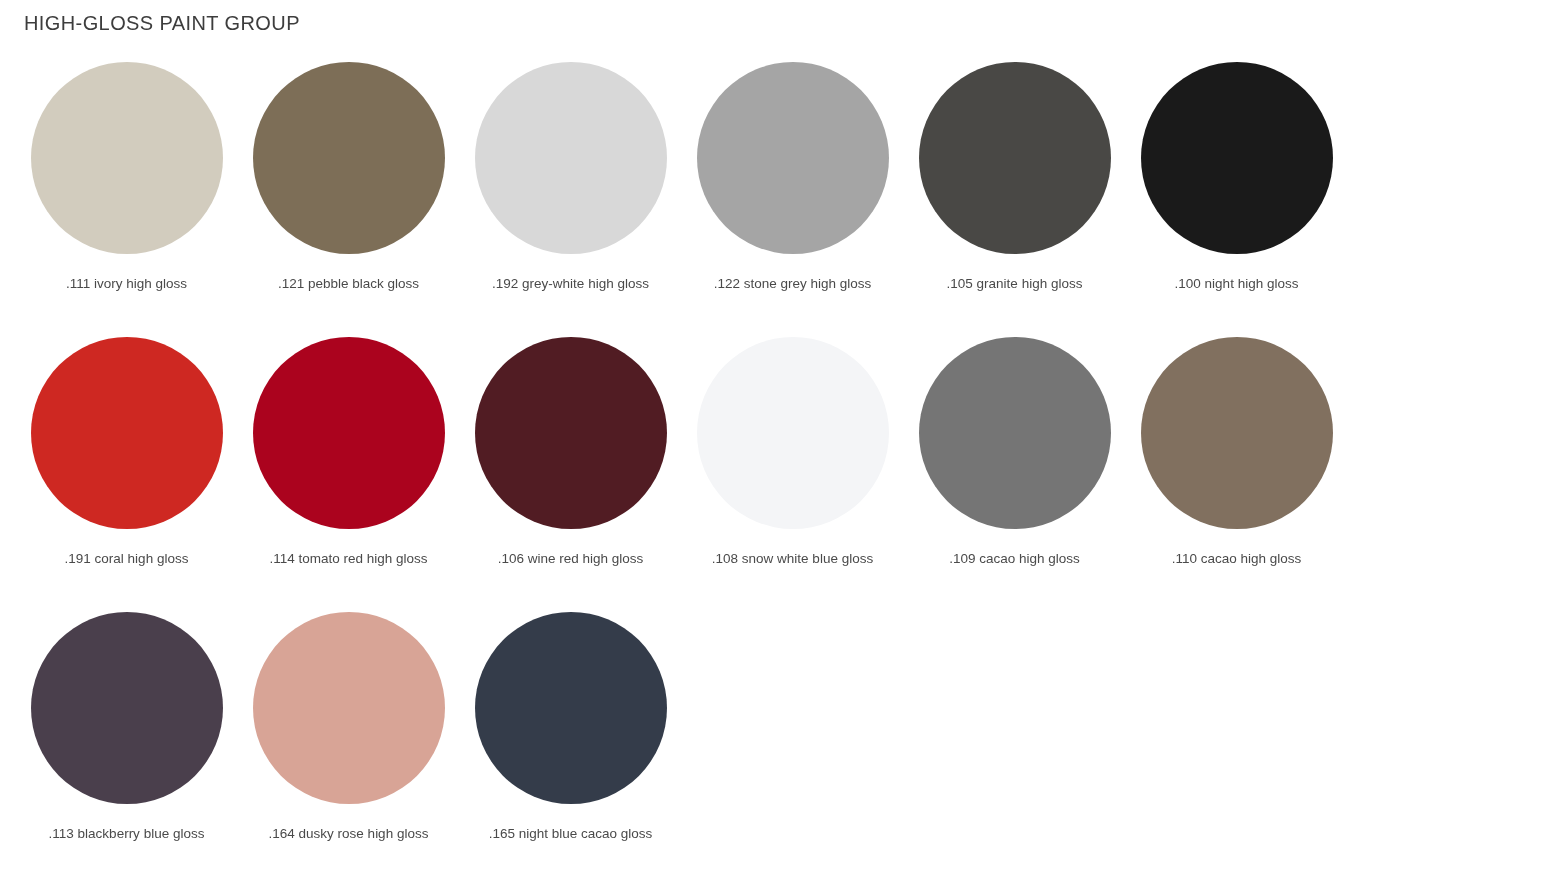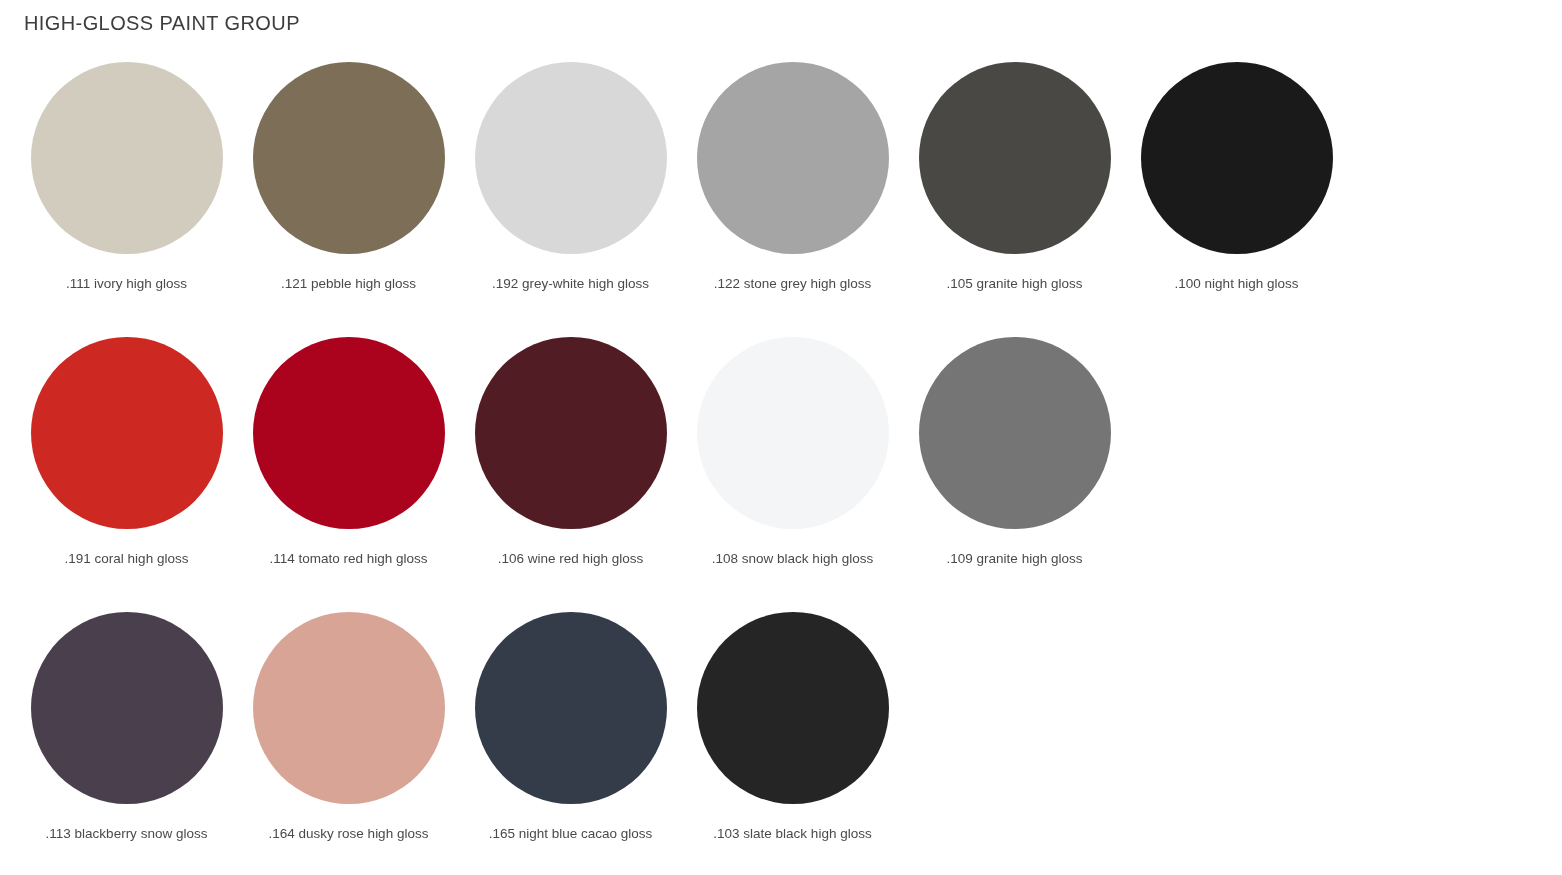--- a/index.html
+++ b/index.html
@@ -79,21 +79,21 @@
 
   <div class="swatch-grid">
 
     <div class="swatch-row">
       <div class="swatch-cell">
         <div class="swatch-circle" style="background: rgb(210, 204, 190);"></div>
         <div class="swatch-label">.111 ivory high gloss</div>
       </div>
       <div class="swatch-cell">
         <div class="swatch-circle" style="background: rgb(125, 110, 87);"></div>
-        <div class="swatch-label">.121 pebble high gloss</div>
+        <div class="swatch-label">.121 pebble black gloss</div>
       </div>
       <div class="swatch-cell">
         <div class="swatch-circle" style="background: rgb(216, 216, 216);"></div>
         <div class="swatch-label">.192 grey-white high gloss</div>
       </div>
       <div class="swatch-cell">
         <div class="swatch-circle" style="background: rgb(165, 165, 165);"></div>
         <div class="swatch-label">.122 stone grey high gloss</div>
       </div>
       <div class="swatch-cell">
@@ -114,41 +114,41 @@
       <div class="swatch-cell">
         <div class="swatch-circle" style="background: rgb(171, 3, 30);"></div>
         <div class="swatch-label">.114 tomato red high gloss</div>
       </div>
       <div class="swatch-cell">
         <div class="swatch-circle" style="background: rgb(81, 28, 35);"></div>
         <div class="swatch-label">.106 wine red high gloss</div>
       </div>
       <div class="swatch-cell">
         <div class="swatch-circle" style="background: rgb(244, 245, 247);"></div>
-        <div class="swatch-label">.108 snow black high gloss</div>
+        <div class="swatch-label">.108 snow white blue gloss</div>
       </div>
       <div class="swatch-cell">
         <div class="swatch-circle" style="background: rgb(117, 117, 117);"></div>
-        <div class="swatch-label">.109 granite high gloss</div>
+        <div class="swatch-label">.109 cacao high gloss</div>
+      </div>
+      <div class="swatch-cell">
+        <div class="swatch-circle" style="background: rgb(129, 112, 95);"></div>
+        <div class="swatch-label">.110 cacao high gloss</div>
       </div>
     </div>
 
     <div class="swatch-row">
       <div class="swatch-cell">
         <div class="swatch-circle" style="background: rgb(74, 63, 76);"></div>
-        <div class="swatch-label">.113 blackberry snow gloss</div>
+        <div class="swatch-label">.113 blackberry blue gloss</div>
       </div>
       <div class="swatch-cell">
         <div class="swatch-circle" style="background: rgb(216, 164, 150);"></div>
         <div class="swatch-label">.164 dusky rose high gloss</div>
       </div>
       <div class="swatch-cell">
         <div class="swatch-circle" style="background: rgb(52, 60, 74);"></div>
         <div class="swatch-label">.165 night blue cacao gloss</div>
       </div>
-      <div class="swatch-cell">
-        <div class="swatch-circle" style="background: rgb(37, 37, 37);"></div>
-        <div class="swatch-label">.103 slate black high gloss</div>
-      </div>
     </div>
 
   </div>
 </div>
 
 </body></html>

